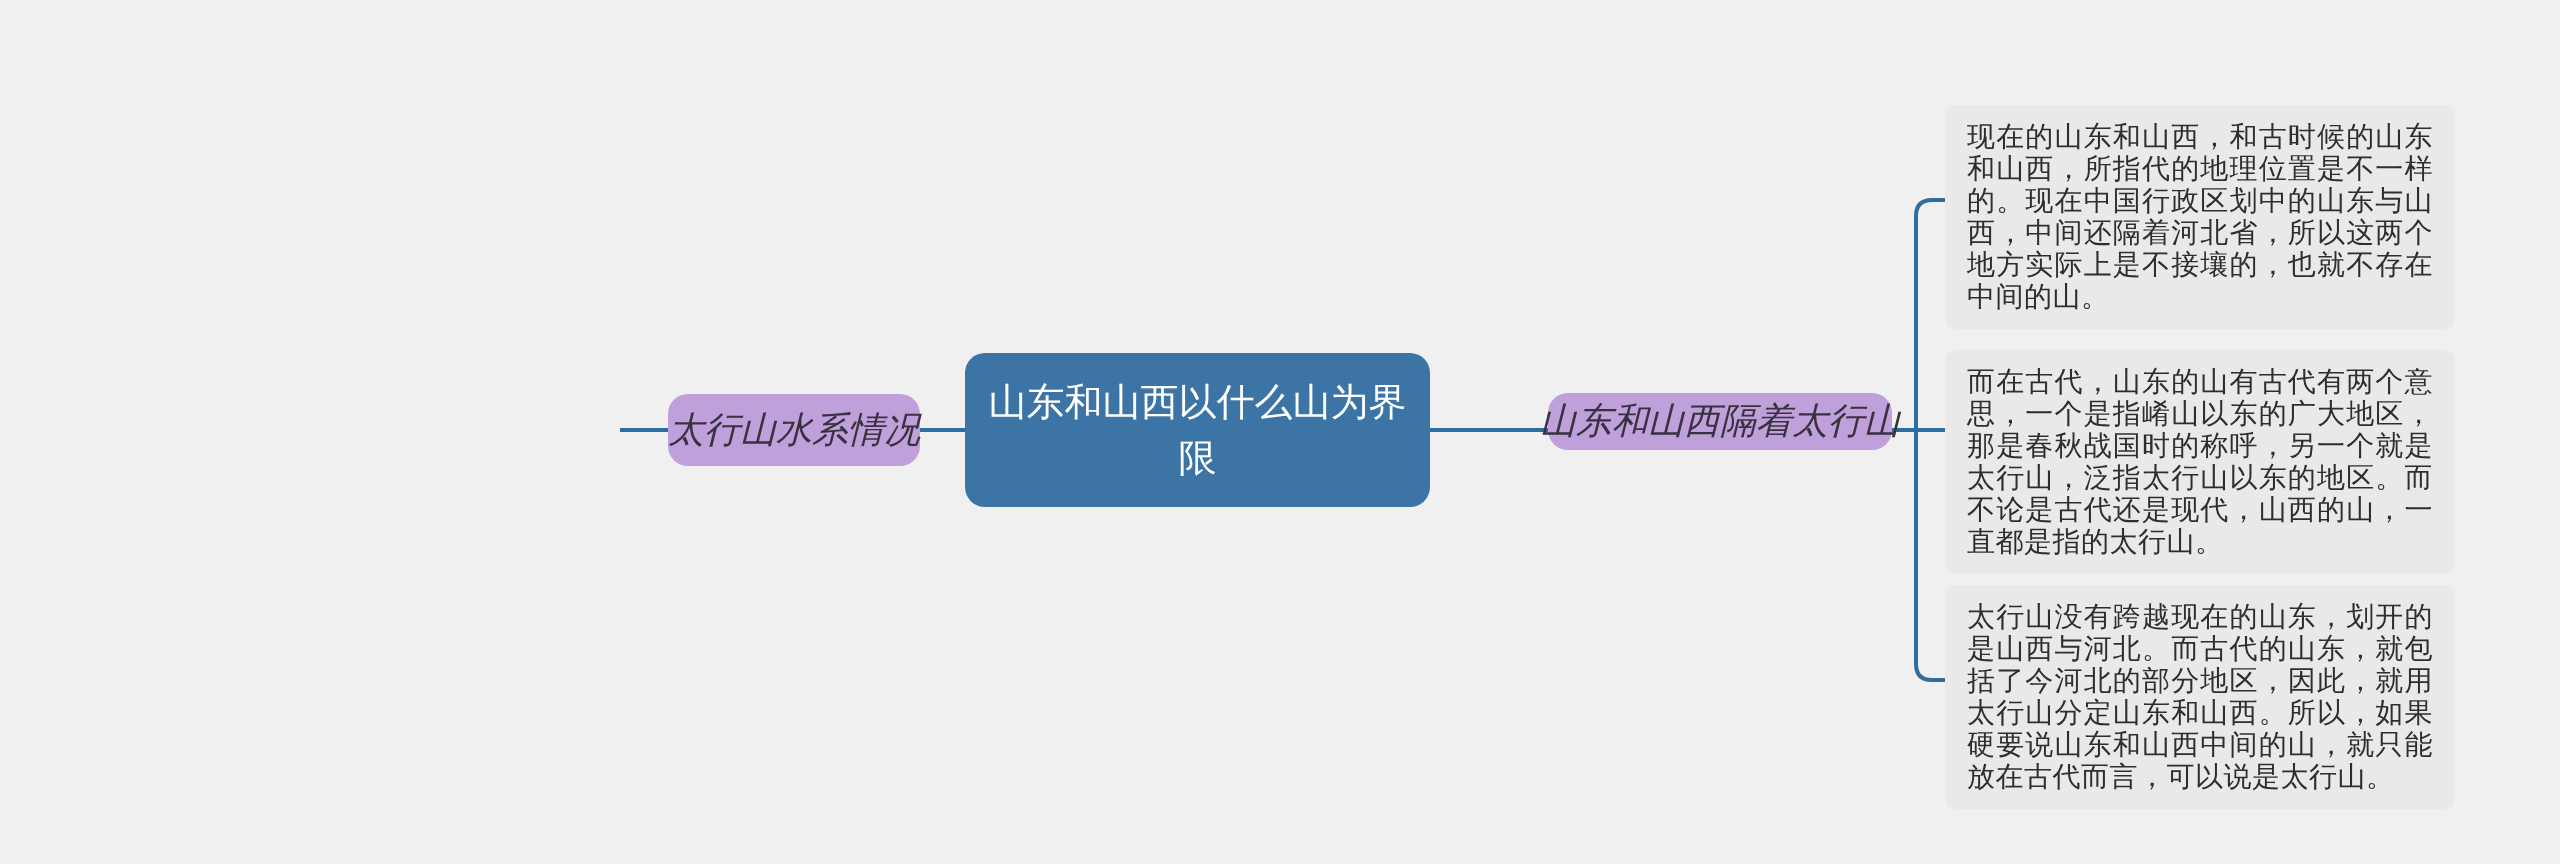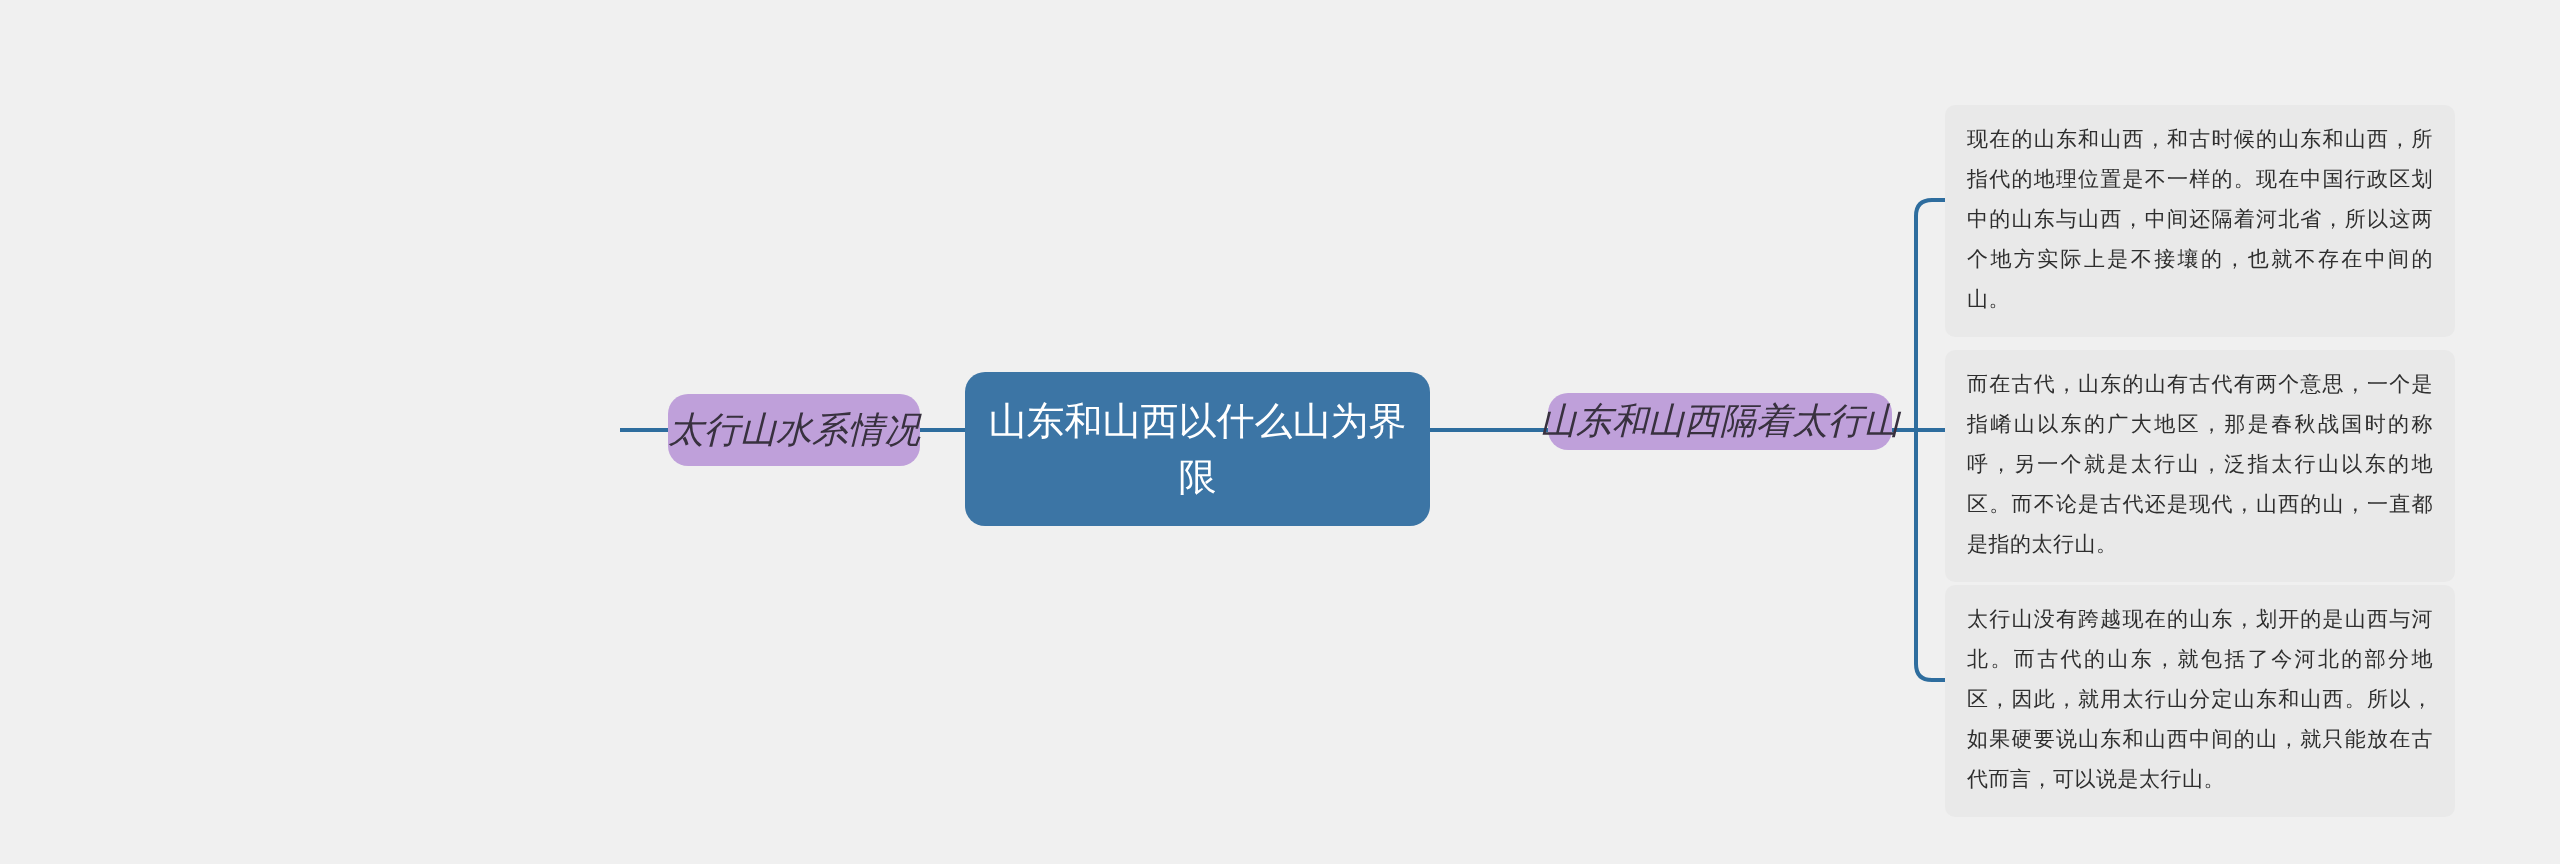--- a/index.html
+++ b/index.html
@@ -13,47 +13,46 @@
     font-family:"Liberation Sans","DejaVu Sans",sans-serif;
   }
   .canvas{position:relative;width:2560px;height:864px;background:var(--bg);}
   .connectors{position:absolute;left:0;top:0;width:2560px;height:864px;pointer-events:none;}
   .connectors path{stroke:var(--connector);stroke-width:4;fill:none;}
   .detail-box{
     position:absolute;
     background:var(--node-bg);
     border-radius:10px;
     color:var(--detail-text);
-    font-size:21px;
-    line-height:40px;
+    font-size:28px;
+    line-height:32px;
     padding:16px 22px;
     text-align:justify;
     letter-spacing:0.5px;
-    font-family:Liberation Mono, monospace;
   }
   .left-detail{left:103px;top:306px;width:517px;}
   .right-detail{left:1945px;width:510px;}
   .right-detail-1{top:105px;}
   .right-detail-2{top:350px;}
   .right-detail-3{top:585px;}
   .topic-node{
     position:absolute;
     background:var(--topic-fill);
     color:var(--topic-text);
     border-radius:20px;
     display:flex;align-items:center;justify-content:center;
     font-size:36px;
     white-space:nowrap;
     font-style:italic;
   }
   .left-topic{left:668px;top:394px;width:252px;height:72px;}
   .right-topic{left:1548px;top:393px;width:344px;height:57px;}
   .root-node{
     position:absolute;
-    left:965px;top:372px;width:465px;height:154px;
+    left:965px;top:353px;width:465px;height:154px;
     background:var(--root-fill);
     color:var(--root-text);
     border-radius:20px;
     display:flex;align-items:center;justify-content:center;
     text-align:center;
     font-size:38px;
     line-height:56px;
     padding:0 12px;
   }
 </style>

